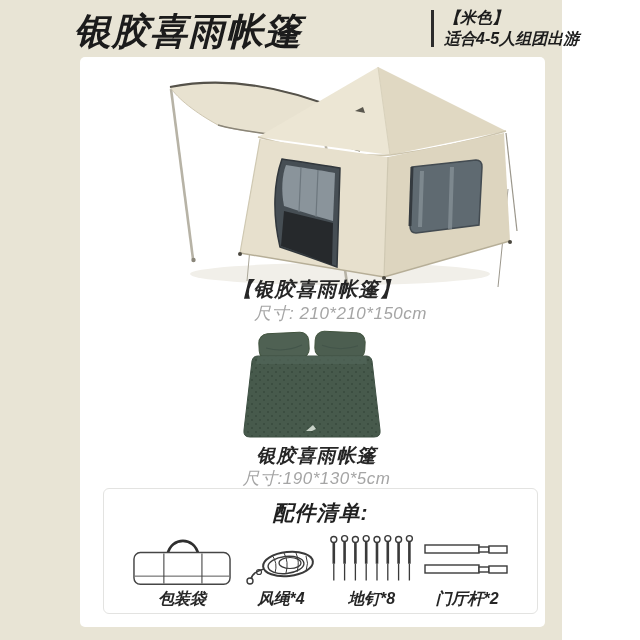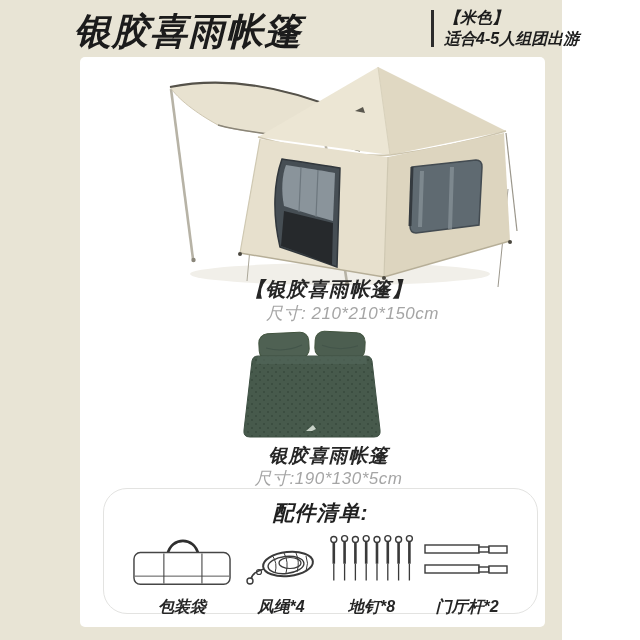--- a/index.html
+++ b/index.html
@@ -15,36 +15,36 @@
     color:#1b1b1b; letter-spacing:1px; white-space:nowrap; }
   .hdr-divider { position:absolute; left:431px; top:10px; width:3px; height:37px; background:#2b2b2b; }
   .hdr-right { position:absolute; left:444px; top:7px; color:#1d1d1d; font-weight:800;
     font-size:16px; line-height:21px; white-space:nowrap; }
 
   
   .panel { position:absolute; left:80px; top:57px; width:465px; height:570px;
     background:#ffffff; border-radius:5px; }
 
   .tent-art { position:absolute; left:20px; top:4px; }
-  .cap { position:absolute; left:16px; width:100%; text-align:center; }
+  .cap { position:absolute; left:4px; width:100%; text-align:center; }
   .cap-strong { font-size:20px; font-weight:800; color:#262626; letter-spacing:1px; }
   .cap-gray { font-size:17px; color:#a5a5a5; letter-spacing:.5px; }
   .cap1 { top:219px; } .cap2 { top:245px;margin-left:24px; }
   .mat-art { position:absolute; left:162px; top:273px; }
   .cap3 { top:386px; font-size:19px; } .cap4 { top:410px; }
 
   
   .accbox { position:absolute; left:23px; top:431px; width:435px; height:126px;
-    background:#ffffff; border:1.5px solid #e3e3e1; border-radius:24px; }
+    background:#ffffff; border:1.5px solid #e3e3e1; border-radius:6px; }
   .acctitle { padding-top:10px; text-align:center; font-size:21px; font-weight:800;
     color:#1f1f1f; letter-spacing:1px; }
   .accrow { display:flex; justify-content:space-between; padding:2px 26px 0 22px; }
   .accitem { display:flex; flex-direction:column; align-items:center; }
   .accicon { height:58px; display:flex; align-items:flex-end; justify-content:center; }
-  .acclabel { margin-top:10px; font-size:16px; font-weight:800; color:#262626; white-space:nowrap; }
+  .acclabel { margin-top:2px; font-size:16px; font-weight:800; color:#262626; white-space:nowrap; }
 </style>
 </head>
 <body>
 
 <div class="page">
   <div class="card">
 
     <div class="title">银胶喜雨帐篷</div>
     <div class="hdr-divider"></div>
     <div class="hdr-right">

